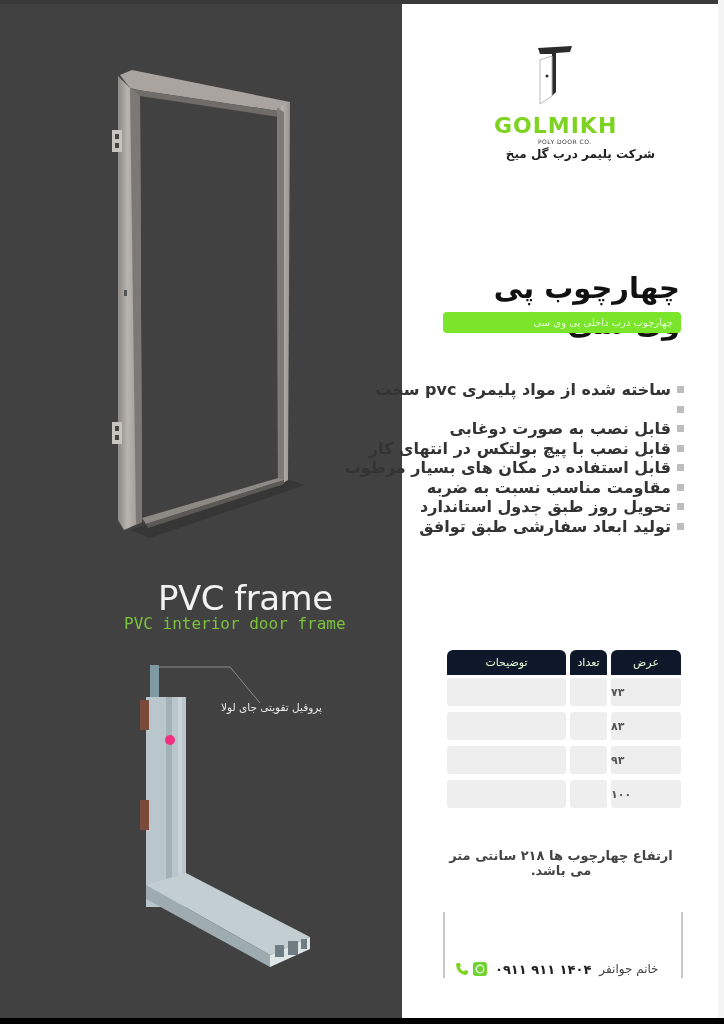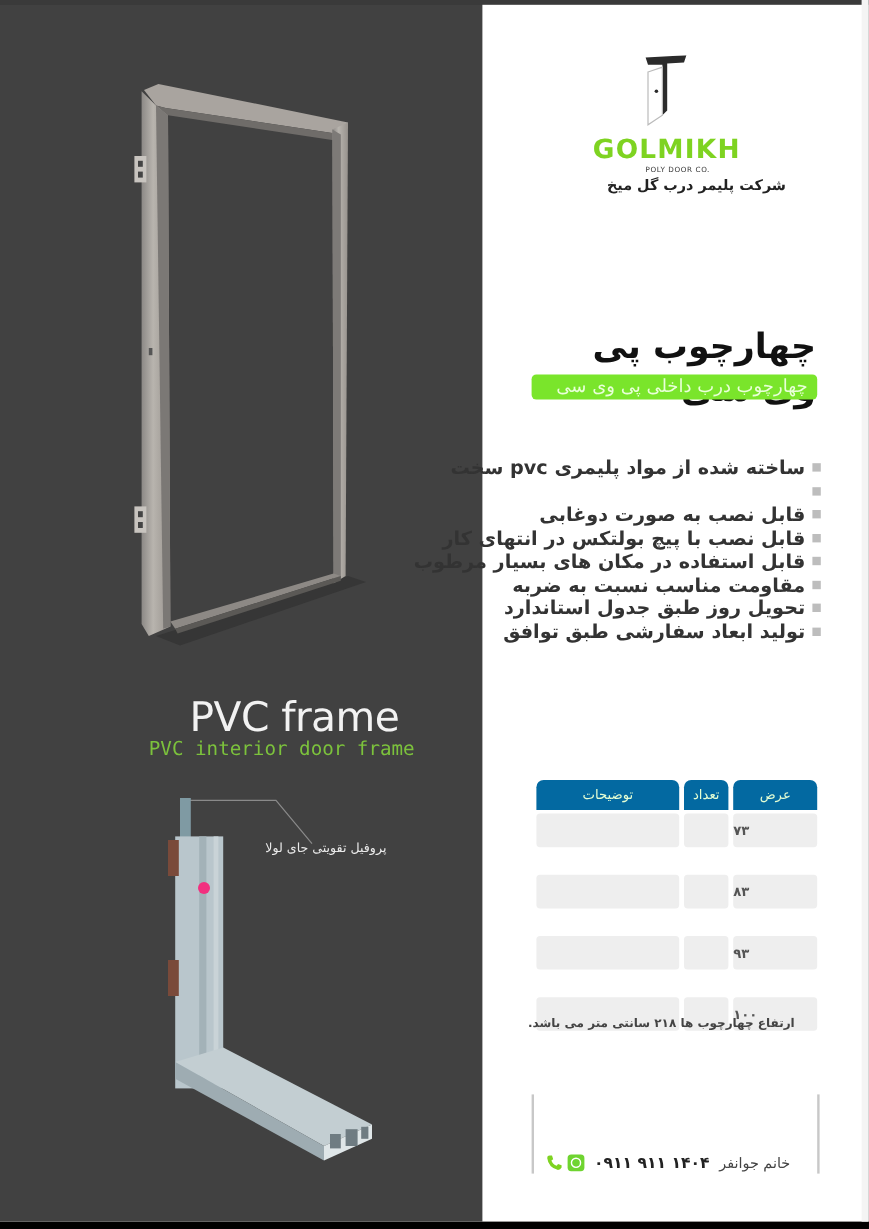--- a/index.html
+++ b/index.html
@@ -21,38 +21,38 @@
     .callout-label { position: absolute; left: 210px; top: 700px; width: 112px; text-align: right; direction: rtl; color: #eaeaea; font-size: 10.5px; line-height: 14px; }
 
     
     .logo-icon { position: absolute; left: 534px; top: 46px; }
     .logo-text { position: absolute; left: 494px; top: 113px; width: 190px; font-family: "DejaVu Sans", sans-serif; font-size: 22px; font-weight: bold; color: #7ed321; letter-spacing: 1px; line-height: 26px; }
     .logo-tag { position: absolute; left: 538px; top: 138px; font-size: 6px; color: #333; letter-spacing: 0.5px; }
     .logo-fa { position: absolute; left: 490px; top: 147px; width: 165px; text-align: right; direction: rtl; font-size: 12px; font-weight: bold; color: #222; }
 
     
     .main-title { position: absolute; left: 440px; top: 270px; width: 240px; text-align: right; direction: rtl; font-size: 29px; font-weight: bold; color: #111; line-height: 36px; }
-    .title-pill { position: absolute; left: 443px; top: 312px; width: 238px; height: 21px; background: #7ae52b; border-radius: 4px; color: #e9ffd9; font-size: 15px; text-align: right; direction: rtl; padding-right: 8px; line-height: 21px; }
+    .title-pill { position: absolute; left: 443px; top: 312px; width: 238px; height: 21px; background: #7ae52b; border-radius: 4px; color: #e9ffd9; font-size: 10px; text-align: right; direction: rtl; padding-right: 8px; line-height: 21px; }
 
     .features-head { position: absolute; left: 440px; top: 354px; width: 242px; text-align: right; direction: rtl; font-size: 16px; font-weight: bold; color: #7ed321; line-height: 22px; }
     .features { position: absolute; left: 440px; top: 380px; width: 244px; list-style: none; direction: rtl; }
     .features li { display: flex; align-items: center; height: 19.5px; font-size: 16px; font-weight: bold; color: #333; white-space: nowrap; }
     .bullet { width: 7px; height: 7px; background: #bdbdbd; margin-left: 6px; flex: 0 0 7px; }
 
     
     .tbl { position: absolute; left: 443px; top: 650px; width: 238px; }
-    .tbl-row { display: flex; flex-direction: row-reverse; gap: 4px; margin-bottom: 23px; }
+    .tbl-row { display: flex; flex-direction: row-reverse; gap: 4px; margin-bottom: 6px; }
     .tbl-row.head { margin-bottom: 3px; }
     .cell { height: 28px; background: #eeeeee; border-radius: 3px; font-size: 11px; font-weight: bold; color: #555; display: flex; align-items: center; justify-content: flex-end; padding-right: 14px; direction: rtl; }
-    .head .cell { background: #0369a1; color: #e6ffd4; font-weight: normal; justify-content: center; padding-right: 0; border-radius: 6px 6px 0 0; height: 25px; }
+    .head .cell { background: #0f172a; color: #e6ffd4; font-weight: normal; justify-content: center; padding-right: 0; border-radius: 6px 6px 0 0; height: 25px; }
     .c1 { width: 70px; }
     .c2 { width: 37px; }
     .c3 { width: 119px; }
 
-    .height-note { position: absolute; left: 440px; top: 848px; width: 242px; text-align: left; direction: rtl; font-size: 10px; font-weight: bold; color: #444; }
+    .height-note { position: absolute; left: 440px; top: 848px; width: 242px; text-align: center; direction: rtl; font-size: 13px; font-weight: bold; color: #444; }
 
     
     .contact-box { position: absolute; left: 443px; top: 912px; width: 240px; height: 66px; border-left: 2px solid #c8c8c8; border-right: 2px solid #c8c8c8; }
     .contact-line { position: absolute; left: 455px; top: 962px; width: 228px; height: 18px; display: flex; }
     .call-icon { width: 14px; height: 14px; margin-right: 4px; }
     .wa-icon { width: 14px; height: 14px; background: #6fd430; border-radius: 3px; display: flex; align-items: center; justify-content: center; margin-right: 8px; }
     .phone { font-size: 13px; font-weight: bold; color: #222; letter-spacing: 0.5px; margin-right: 8px; direction: rtl; unicode-bidi: plaintext; }
     .contact-name { font-size: 12px; color: #444; direction: rtl; }
   </style>
 </head>

